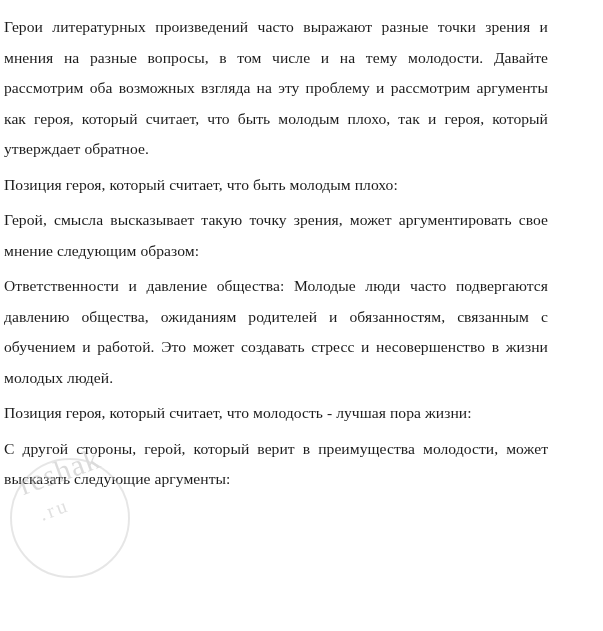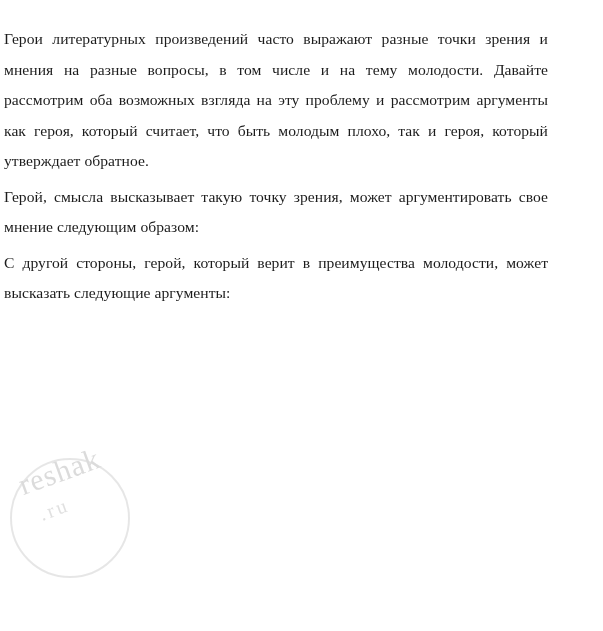--- a/index.html
+++ b/index.html
@@ -11,21 +11,21 @@
     width: 603px;
     height: 631px;
     font-family: "Liberation Serif", "DejaVu Serif", serif;
     color: #1d1d1d;
     overflow: hidden;
     position: relative;
   }
   #doc {
     position: absolute;
     left: 0;
-    top: 12px;
+    top: 0;
     width: 554px;
     padding: 12px 6px 0 4px;
     box-sizing: border-box;
   }
   p {
     margin: 0 0 5px 0;
     font-size: 15.6px;
     line-height: 30.5px;
     text-align: justify;
     text-justify: inter-word;
@@ -76,21 +76,24 @@
     border: 2px solid #cfcfcf;
     border-radius: 50%;
     box-sizing: border-box;
   }
 </style>
 </head>
 <body>
 
 <div id="doc">
   <p>Герои литературных произведений часто выражают разные точки зрения и мнения на разные вопросы, в том числе и на тему молодости. Давайте рассмотрим оба возможных взгляда на эту проблему и рассмотрим аргументы как героя, который считает, что быть молодым плохо, так и героя, который утверждает обратное.</p>
+  <p>Позиция героя, который считает, что быть молодым плохо:</p>
   <p>Герой, смысла высказывает такую точку зрения, может аргументировать свое мнение следующим образом:</p>
+  <p>Ответственности и давление общества: Молодые люди часто подвергаются давлению общества, ожиданиям родителей и обязанностям, связанным с обучением и работой. Это может создавать стресс и несовершенство в жизни молодых людей.</p>
+  <p>Позиция героя, который считает, что молодость - лучшая пора жизни:</p>
   <p>С другой стороны, герой, который верит в преимущества молодости, может высказать следующие аргументы:</p>
 </div>
 
 <div class="watermark">
   <div class="wm-circle"></div>
   <div class="wm-text">reshak</div>
   <div class="wm-sub">.ru</div>
 </div>
 
 </body></html>

